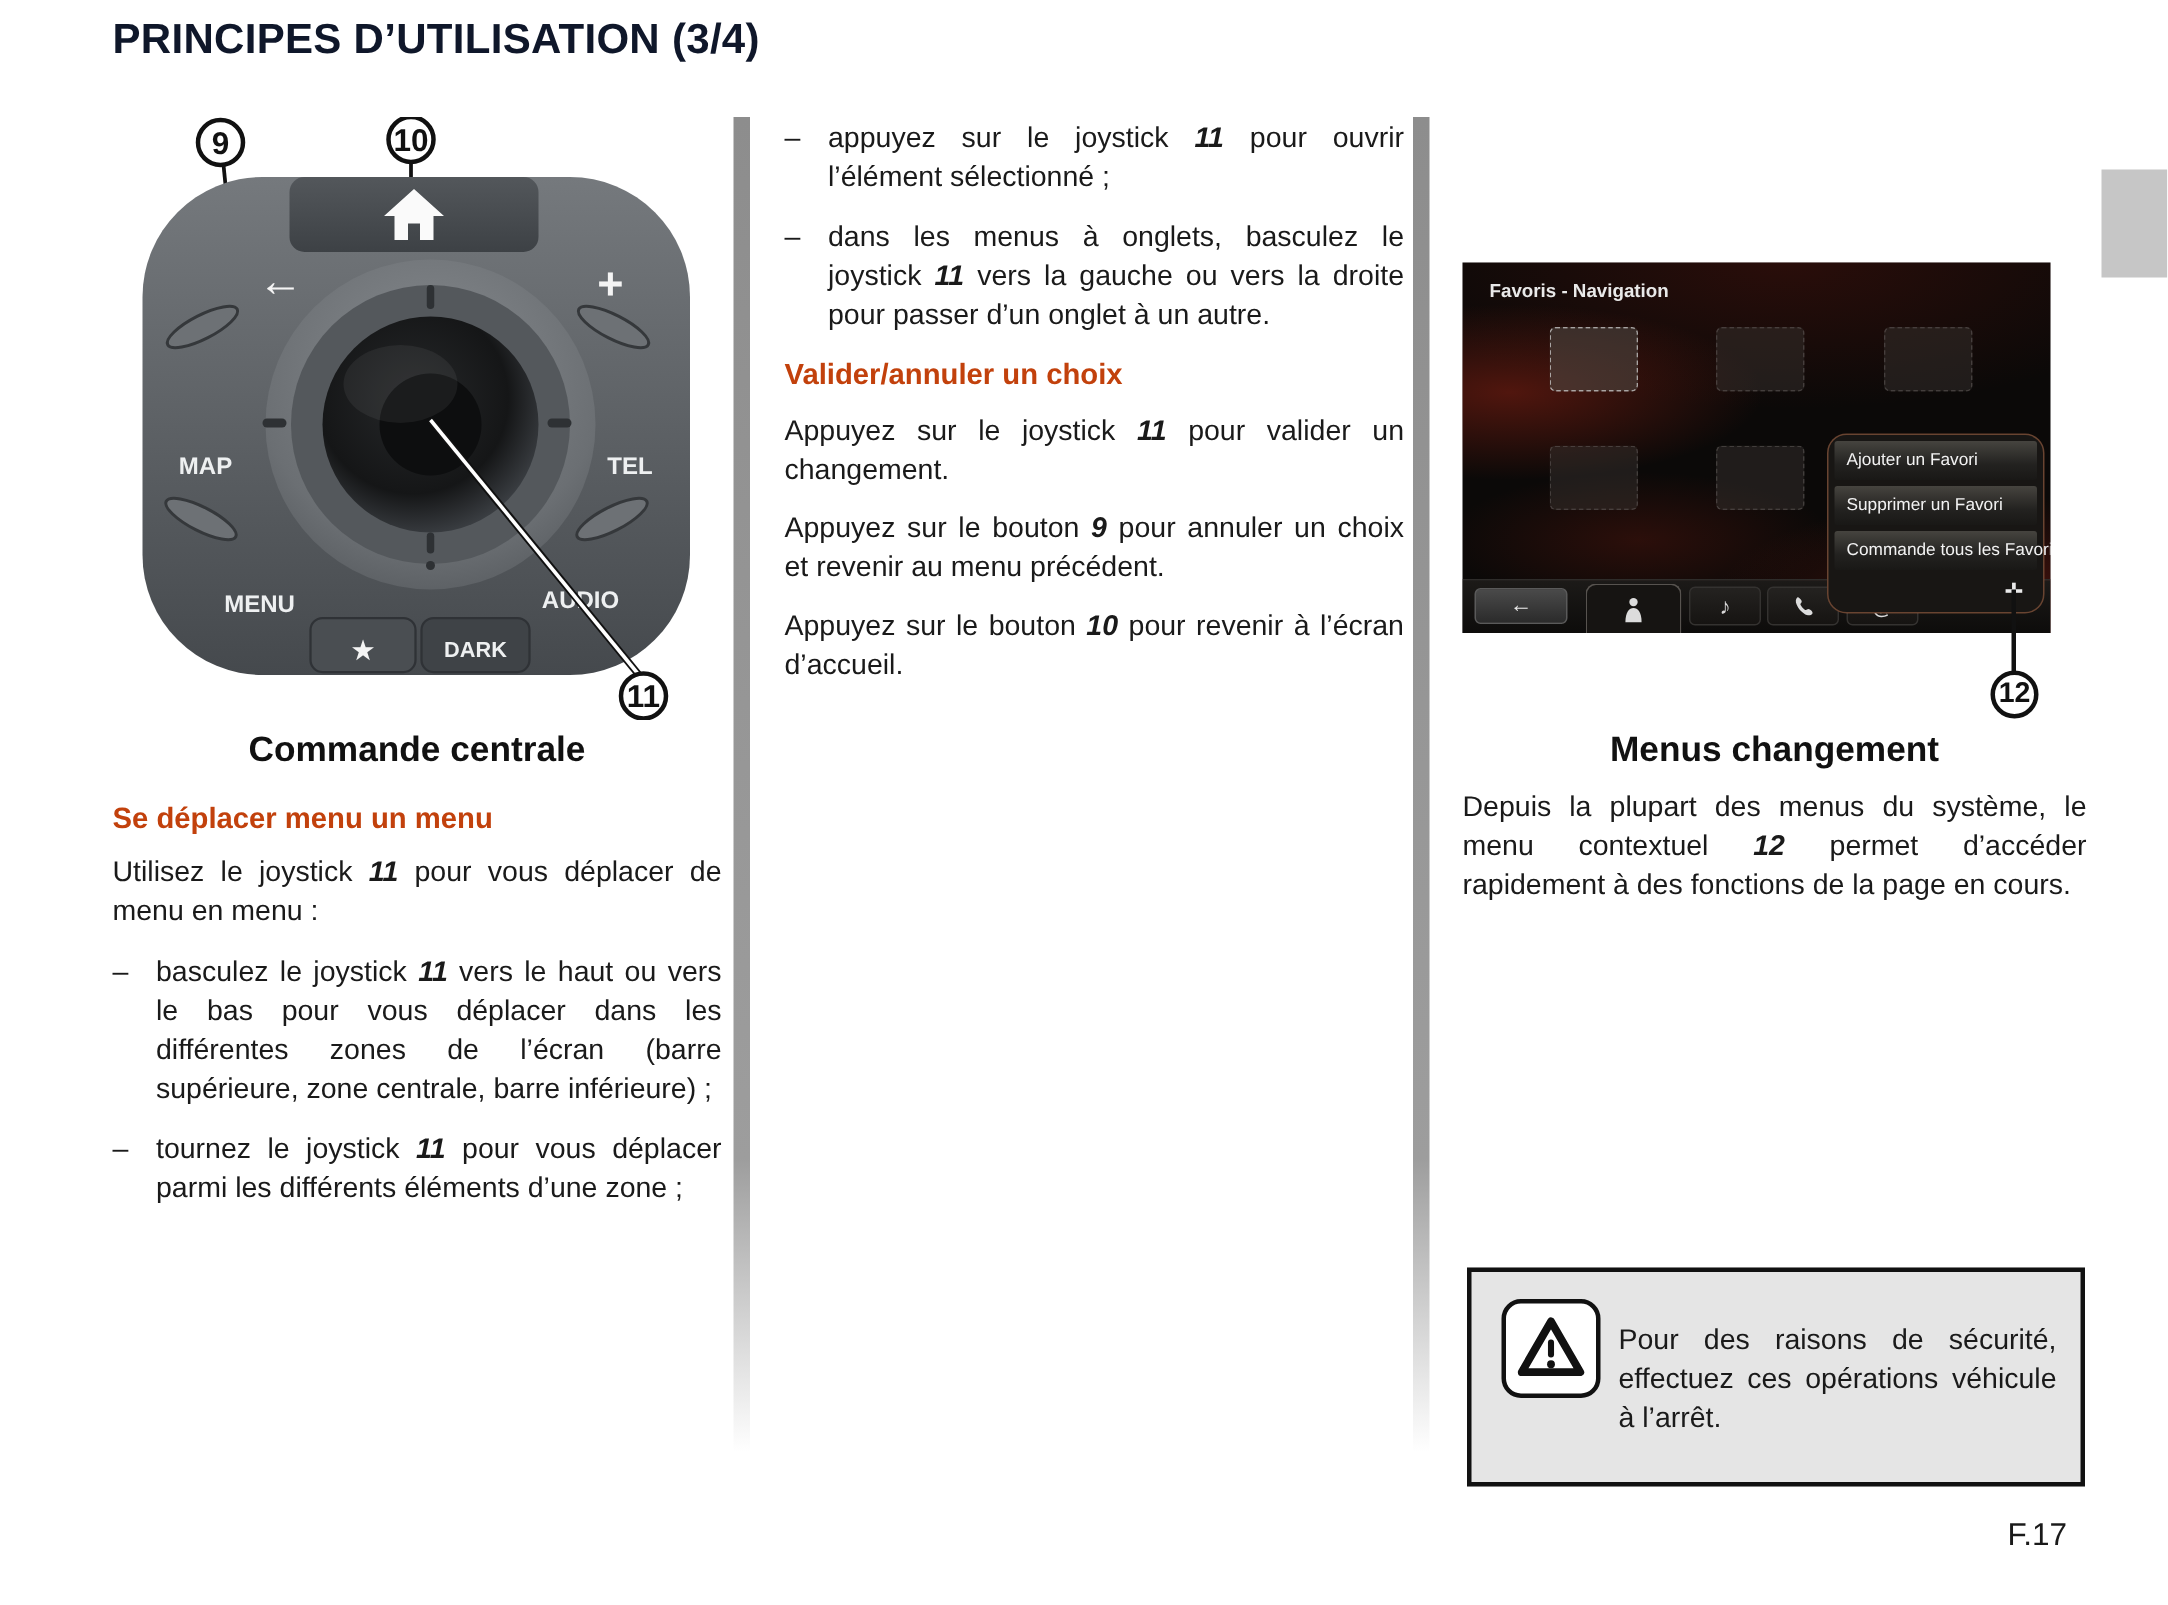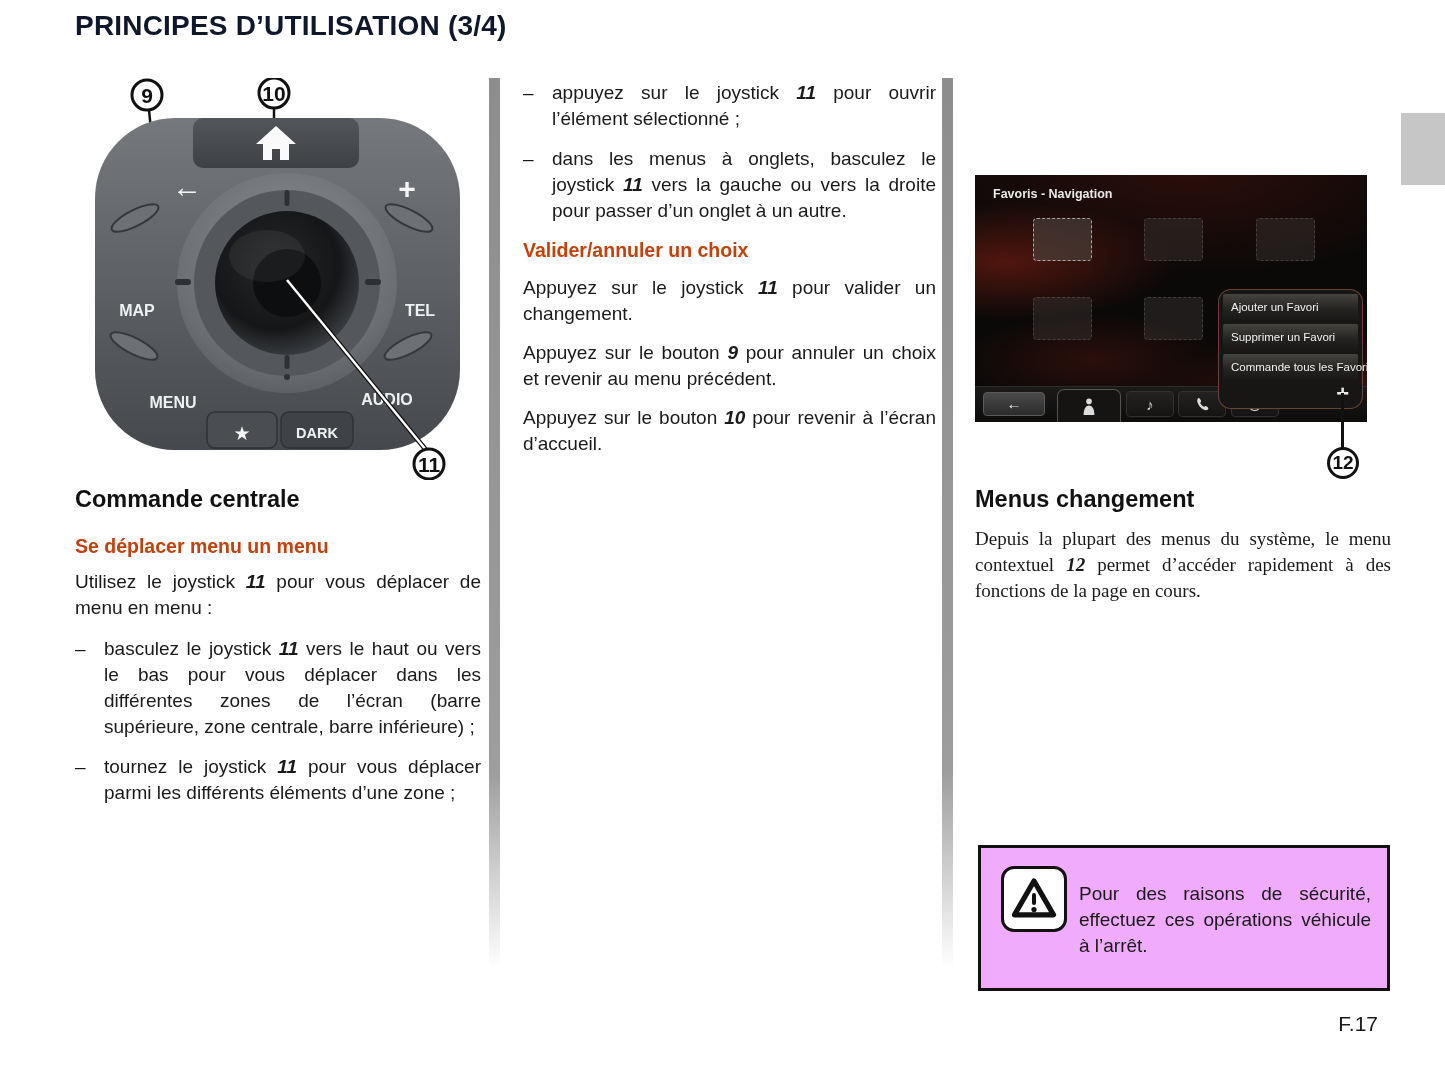--- a/index.html
+++ b/index.html
@@ -14,21 +14,21 @@
   .sep { position:absolute; top:78px; width:11px; height:890px;
     background:linear-gradient(to bottom,#8d8d8d,#9d9d9d 78%,rgba(157,157,157,0)); }
   .sep1 { left:489px; } .sep2 { left:942px; }
   .edge-tab { position:absolute; right:0; top:113px; width:44px; height:72px; background:#c6c6c6; }
 
   
   .col-left  { position:absolute; left:75px;  top:78px; width:406px; }
   .col-mid   { position:absolute; left:523px; top:80px; width:413px; }
   .right-text{ position:absolute; left:975px; top:486px; width:416px; }
 
-  h2.h { font-size:23.5px; font-weight:bold; color:#111; margin:6px 0 0; }
+  h2.h { font-size:23.5px; font-weight:bold; color:#111; margin:6px 0 0;text-align:center; }
   h3.sh { font-size:19.5px; font-weight:bold; color:#c2410c; margin:22px 0 0; }
   .col-mid h3.sh { margin-top:15px; }
   p.body { font-size:19px; line-height:1.37; text-align:justify; margin:11px 0 0; }
   .col-mid p.body { margin-top:13px; }
   ul.dashes { list-style:none; margin:15px 0 0; padding:0; }
   .col-mid ul.dashes { margin-top:0; }
   ul.dashes li { position:relative; padding-left:29px; font-size:19px; line-height:1.37;
     text-align:justify; margin-top:14px; }
   ul.dashes li:first-child { margin-top:0; }
   ul.dashes .marker { position:absolute; left:0; top:0; }
@@ -77,21 +77,21 @@
   .k-at    { left:256px; font-size:13.5px; font-weight:bold; }
 
   
   .co12-line { position:absolute; left:1341px; top:393px; width:2.5px; height:55px; background:#111; }
   .co12 { position:absolute; left:1327px; top:447px; width:32px; height:32px; border:3px solid #111;
     border-radius:50%; background:#fff; box-sizing:border-box; text-align:center;
     font-size:19px; font-weight:bold; line-height:26px; color:#111; }
 
   
   .warning { position:absolute; left:978px; top:845px; width:412px; height:146px;
-    border:3px solid #111; background:#f0abfc; box-sizing:border-box; }
+    border:3px solid #111; background:#e5e5e5; box-sizing:border-box; }
   .warn-icon { position:absolute; left:20px; top:18px; width:66px; height:66px;
     background:#fff; border:3px solid #111; border-radius:13px; box-sizing:border-box;
     display:flex; align-items:center; justify-content:center; }
   .warn-text { position:absolute; left:98px; top:14px; width:292px;
     font-size:19px; line-height:1.37; text-align:justify; }
 
   .pageno { position:absolute; right:67px; top:1012px; font-size:21px; color:#1a1a1a; }
 </style>
 </head>
 <body>
@@ -256,21 +256,21 @@
       <div class="ctx-item">Commande tous les Favoris</div>
       <div class="ctx-plus">+</div>
     </div>
   </div>
 
   <div class="co12-line"></div>
   <div class="co12">12</div>
 
   <div class="right-text">
     <h2 class="h" style="margin-top:0;">Menus changement</h2>
-    <p class="body" style="margin-top:13px;font-family:Liberation Serif, serif;">Depuis la plupart des menus du système, le menu contextuel <span class="num">12</span> permet d’accéder rapidement à des fonctions de la page en cours.</p>
+    <p class="body" style="margin-top:13px;">Depuis la plupart des menus du système, le menu contextuel <span class="num">12</span> permet d’accéder rapidement à des fonctions de la page en cours.</p>
   </div>
 
   <div class="warning">
     <div class="warn-icon">
       <svg width="48" height="48" viewBox="0 0 64 64">
         <path d="M32,8 L58,53 L6,53 Z" fill="none" stroke="#111" stroke-width="7" stroke-linejoin="round"></path>
         <rect x="29.3" y="24" width="5.4" height="16" rx="2.6" fill="#111"></rect>
         <circle cx="32" cy="46" r="3.5" fill="#111"></circle>
       </svg>
     </div>

